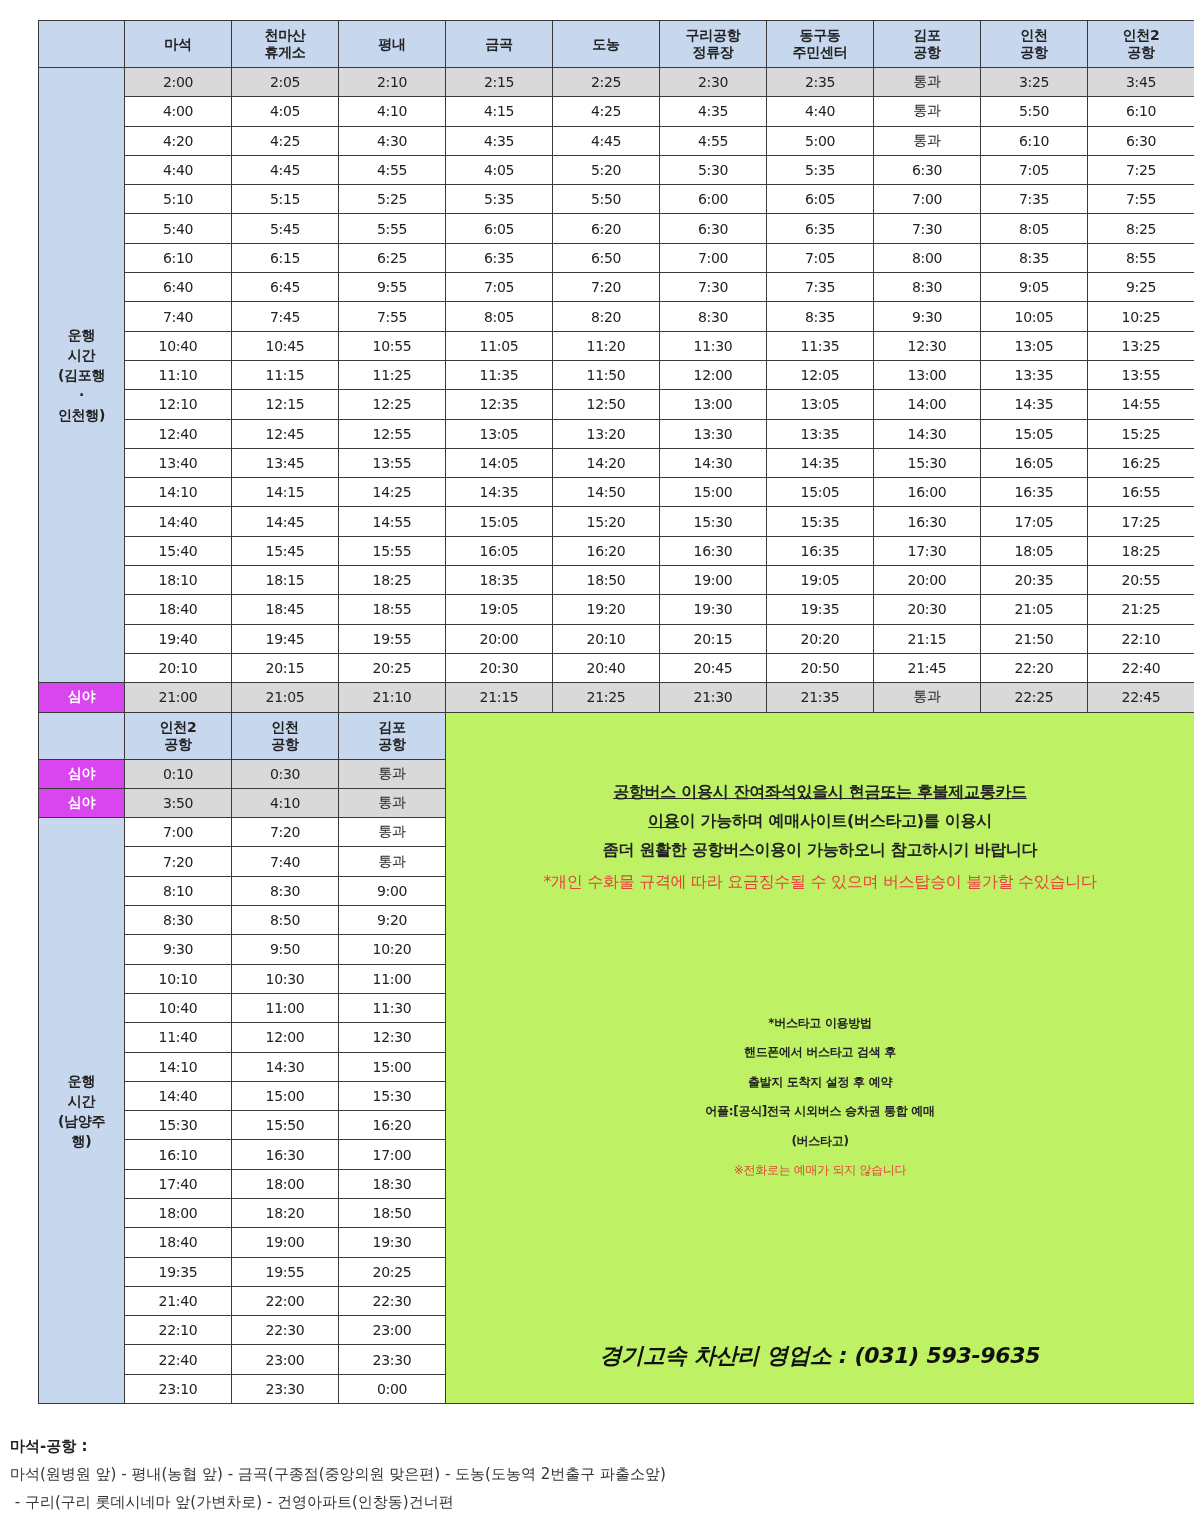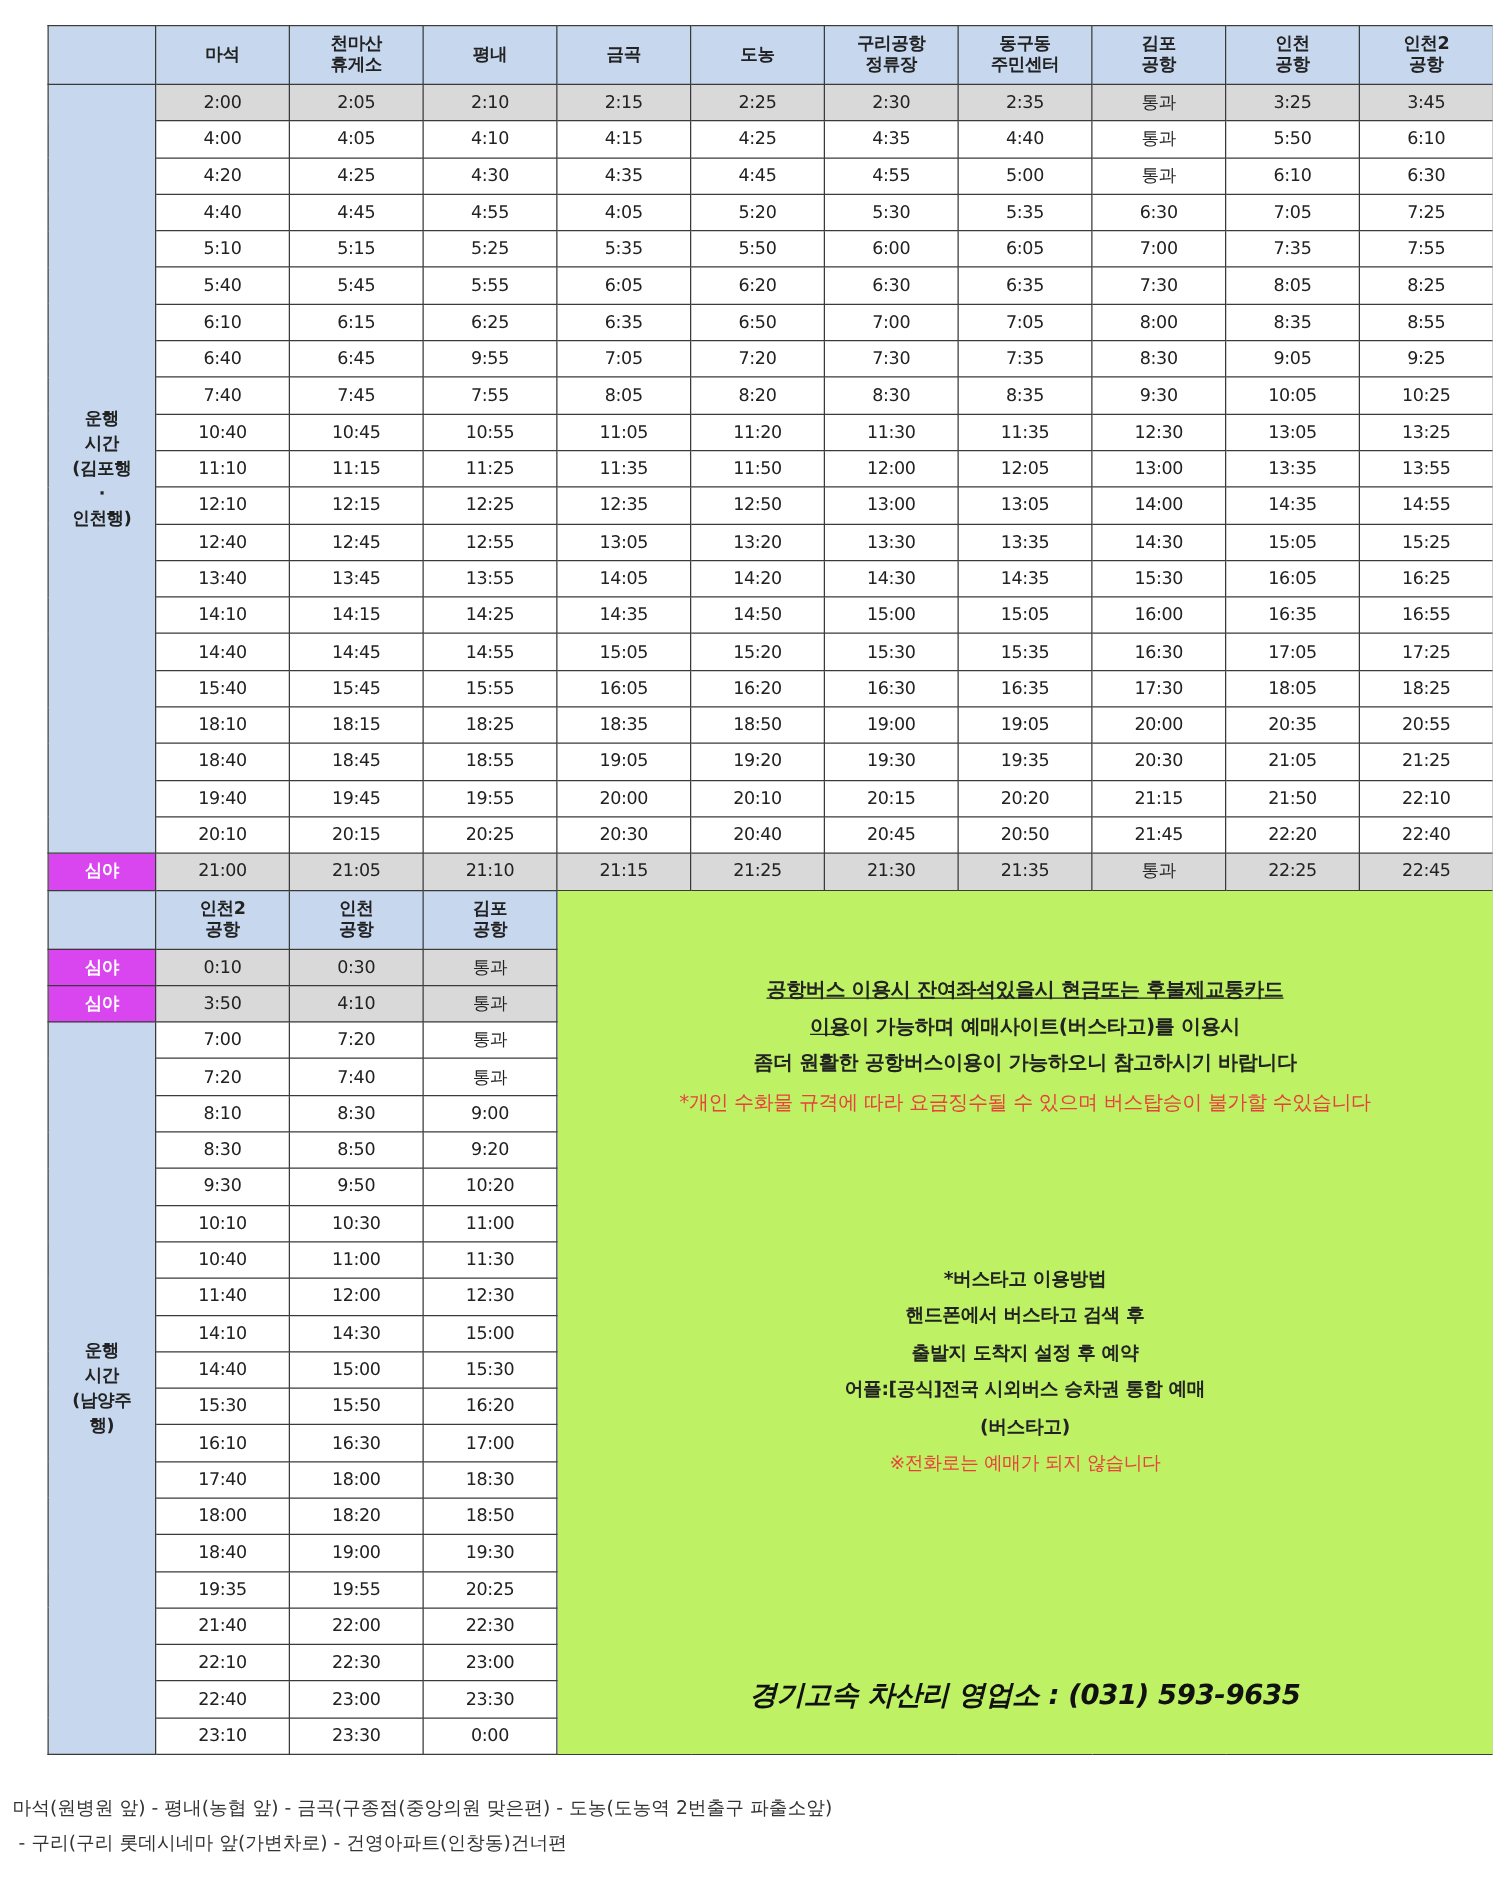--- a/index.html
+++ b/index.html
@@ -11,21 +11,21 @@
                 height: 28.3px; padding: 0; font-size: 14px; color: #222; letter-spacing: -0.3px; }
   td.hdr { background: #c6d7ee; font-weight: bold; font-size: 14px; line-height: 17px; height: 46px !important; }
   td.side { background: #c6d7ee; font-weight: bold; font-size: 14px; line-height: 20px; }
   td.night { background: #d946ef; color: #fff !important; font-weight: bold; }
   tr.grey td.c { background: #d9d9d9; }
   td.c { background: #fff; }
   td.info { background: #bef264; border: 1px solid #3a3a3a; vertical-align: top; position: relative; }
   .notice1 { position: absolute; left: 0; right: 0; top: 64px; text-align: center; font-weight: bold; font-size: 16px; line-height: 29px; color: #222; }
   .u { text-decoration: underline; }
   .red1 { color: #e8413c; font-weight: normal; font-size: 16px; margin-top: 3px; }
-  .notice2 { position: absolute; left: 0; right: 0; top: 296px; text-align: center; font-weight: bold; font-size: 15px; line-height: 29.5px; color: #222; }
+  .notice2 { position: absolute; left: 0; right: 0; top: 296px; text-align: center; font-weight: bold; font-size: 12px; line-height: 29.5px; color: #222; }
   .red2 { color: #e8413c; font-weight: normal; }
   .contact { position: absolute; left: 0; right: 0; top: 628px; text-align: center; font-weight: bold; font-size: 22px; color: #111; font-style: italic; }
   #route { position: absolute; left: 10px; top: 1432px; font-size: 15px; line-height: 28px; color: #333; }
   #route .rt-title { font-weight: bold; color: #222; }
 </style>
 </head>
 <body>
 
 <div id="wrap">
   <table class="tt" id="tt">
@@ -503,15 +503,16 @@
           <td class="c">23:10</td>
           <td class="c">23:30</td>
           <td class="c">0:00</td>
         </tr>
       </tbody>
   </table>
 
 </div>
 
 <div id="route">
+  <div class="rt-title">마석-공항 :</div>
   <div>마석(원병원 앞) - 평내(농협 앞) - 금곡(구종점(중앙의원 맞은편) - 도농(도농역 2번출구 파출소앞)</div>
   <div style="white-space:pre"> - 구리(구리 롯데시네마 앞(가변차로) - 건영아파트(인창동)건너편</div>
 </div>
 
 </body></html>

